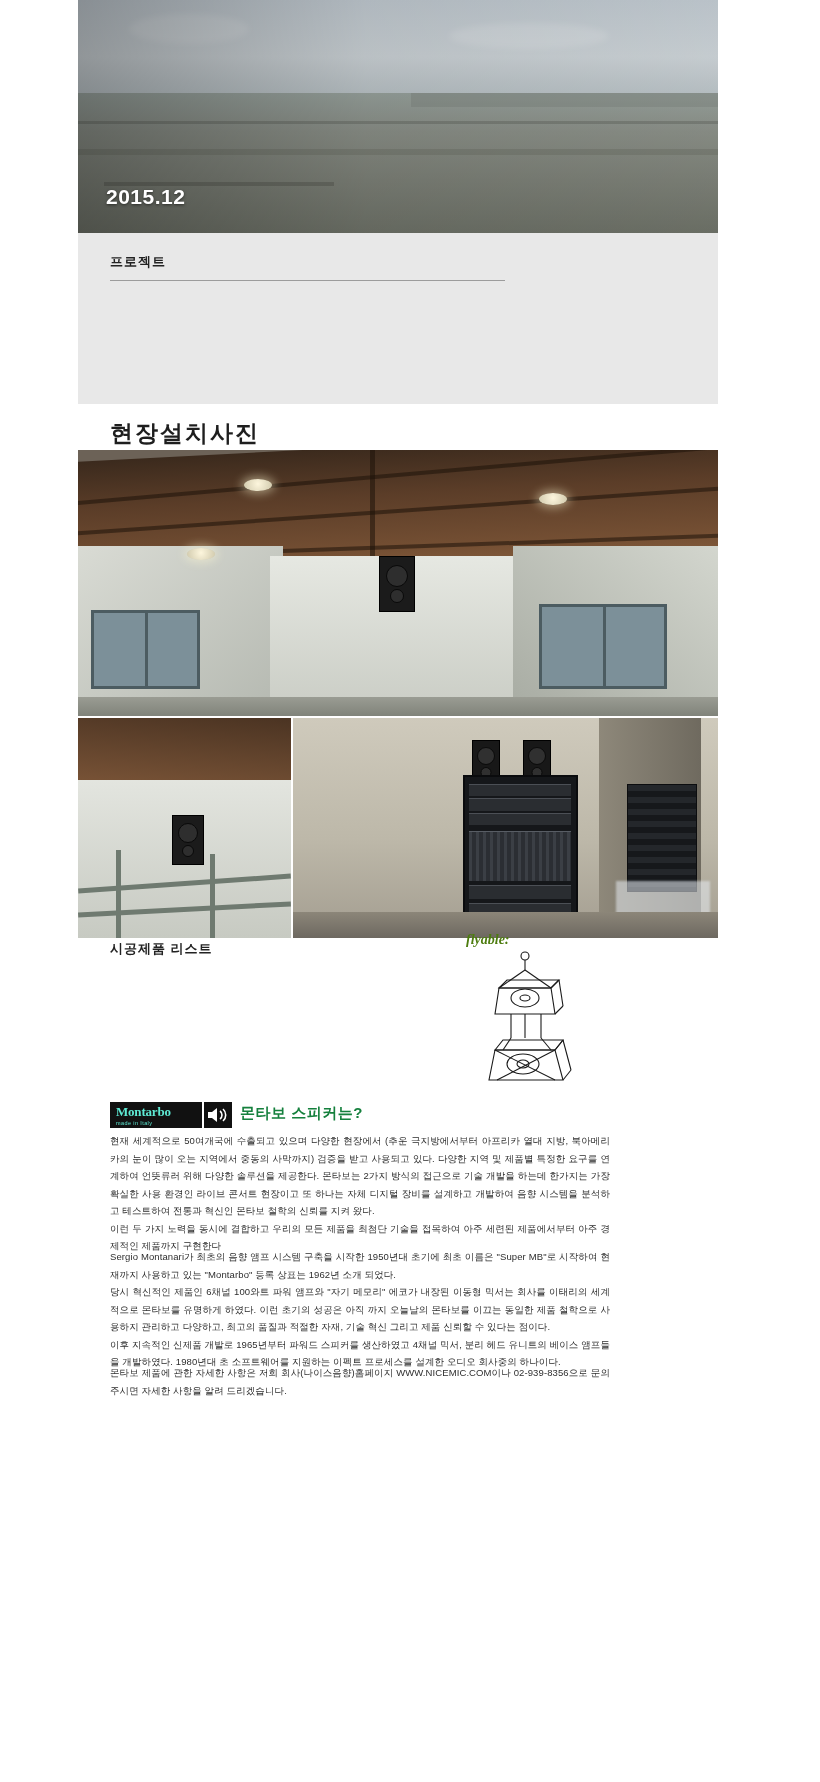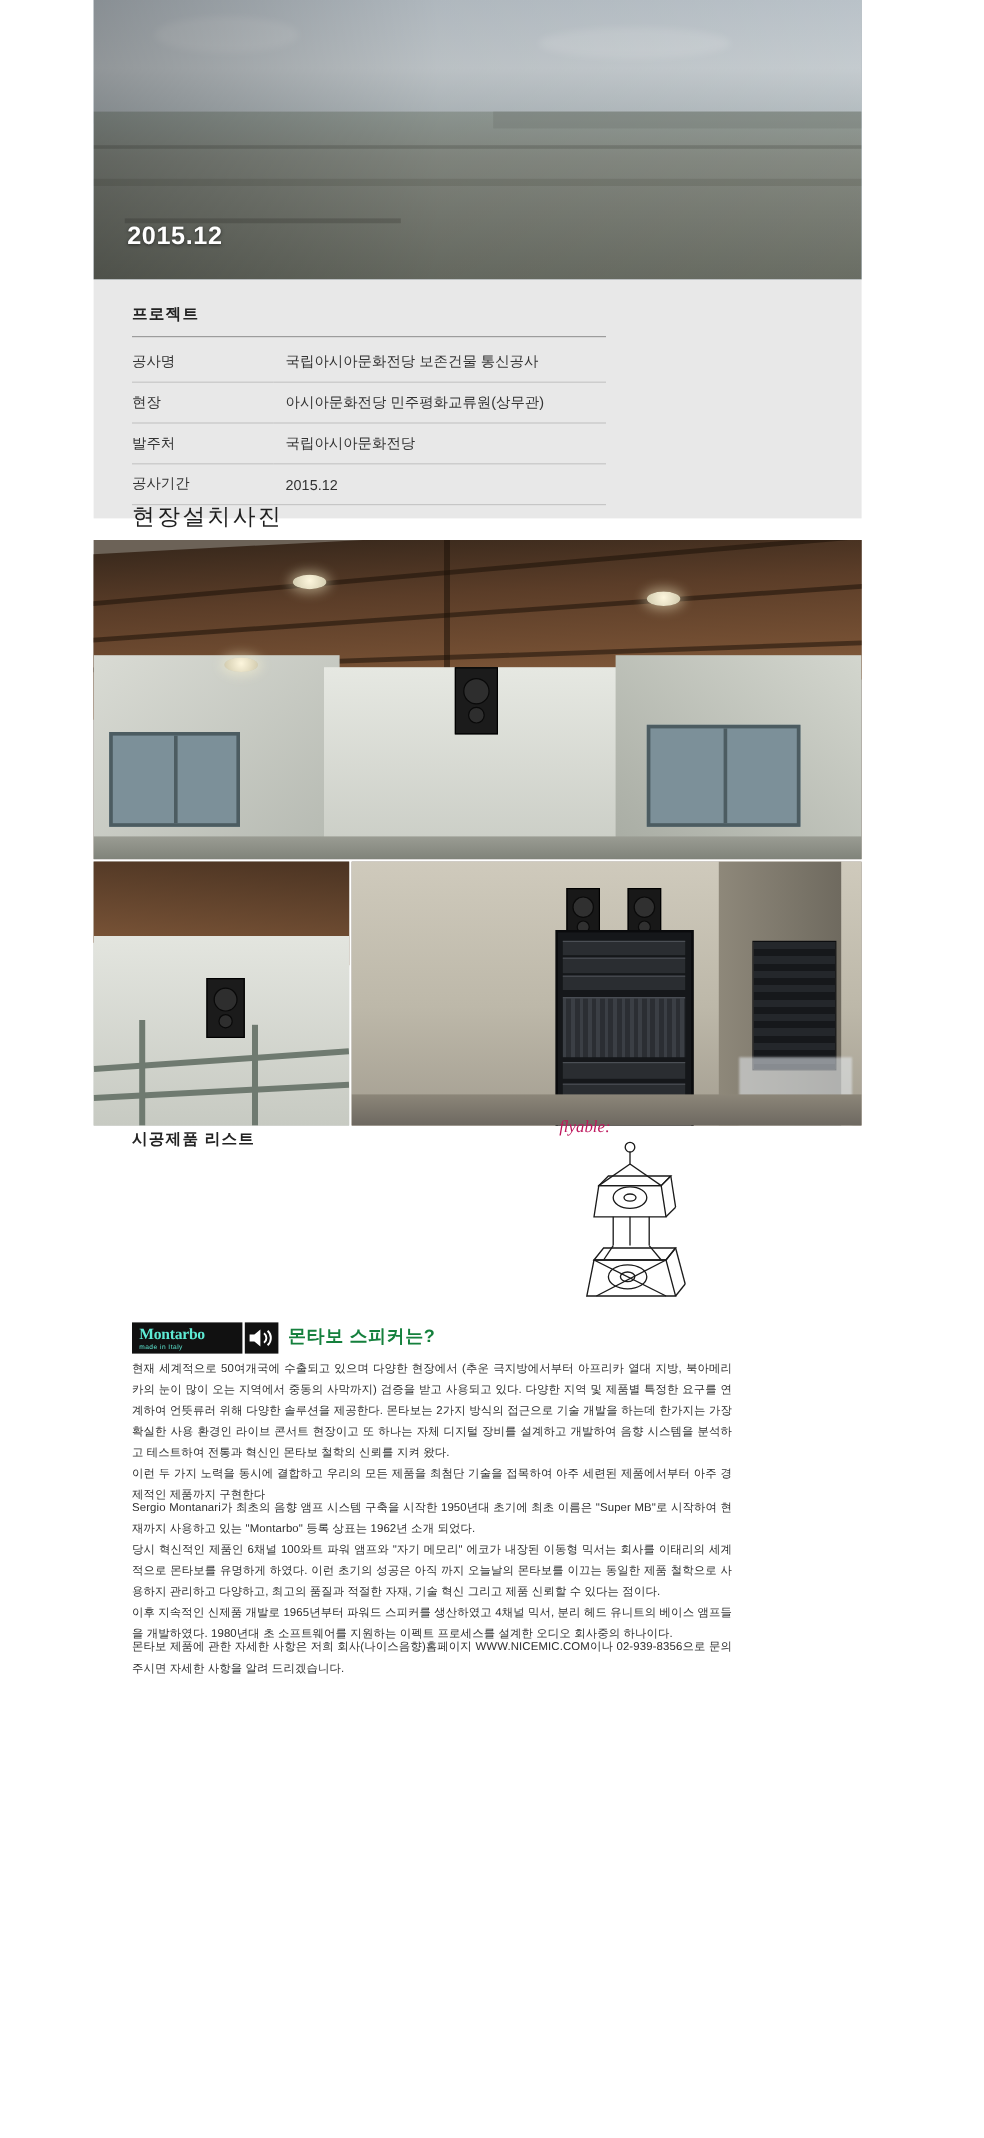--- a/index.html
+++ b/index.html
@@ -82,21 +82,21 @@
     font-weight: bold;
     line-height: 1.35;
   }
 
   
   .project-panel {
     position: absolute;
     left: 78px;
     top: 233px;
     width: 640px;
-    height: 199px;
+    height: 171px;
     background: #e8e8e8;
   }
   .project-heading {
     position: absolute;
     left: 32px;
     top: 20px;
     font-size: 13px;
     font-weight: bold;
     color: #222;
     letter-spacing: 1px;
@@ -125,22 +125,22 @@
   }
   .proj-table tr:last-child td { border-bottom: 1px solid #c6c6c6; }
   .proj-label { width: 118px; color: #222; }
   .proj-value { padding-left: 10px !important; color: #333; }
 
   
   .section-title {
     position: absolute;
     left: 110px;
     top: 418px;
-    font-size: 19px;
-    font-weight: normal;
+    font-size: 23px;
+    font-weight: bold;
     color: #1e1e1e;
     letter-spacing: 2px;
   }
 
   
   .photo-big {
     position: absolute;
     left: 78px;
     top: 450px;
     width: 640px;
@@ -370,23 +370,23 @@
   .prod-table .col-model { width: 130px; }
   .prod-table .col-qty   { width: 90px; }
 
   
   .flyable-label {
     position: absolute;
     left: 466px;
     top: 932px;
     font-family: "Liberation Serif", serif;
     font-style: italic;
-    font-weight: normal;
+    font-weight: bold;
     font-size: 14px;
-    color: #be185d;
+    color: #4d7c0f;
   }
   .flyable-art {
     position: absolute;
     left: 455px;
     top: 950px;
     width: 140px;
     height: 160px;
   }
 
   
@@ -467,40 +467,20 @@
     <div class="hero-band" style="left:4%; top:78%; width:36%; height:4px; background:rgba(50,52,45,0.25);"></div>
     <div class="hero-dark"></div>
     <div class="hero-text">
       <div class="hero-date">2015.12</div>
     </div>
   </div>
 
   <div class="project-panel">
     <div class="project-heading">프로젝트</div>
     <div class="project-hr"></div>
-    <table class="proj-table">
-      <tbody>
-        <tr>
-          <td class="proj-label">공사명</td>
-          <td class="proj-value">국립아시아문화전당 보존건물 통신공사</td>
-        </tr>
-        <tr>
-          <td class="proj-label">현장</td>
-          <td class="proj-value">아시아문화전당 민주평화교류원(상무관)</td>
-        </tr>
-        <tr>
-          <td class="proj-label">발주처</td>
-          <td class="proj-value">국립아시아문화전당</td>
-        </tr>
-        <tr>
-          <td class="proj-label">공사기간</td>
-          <td class="proj-value">2015.12</td>
-        </tr>
-      </tbody>
-    </table>
   </div>
 
   <div class="section-title">현장설치사진</div>
 
   <div class="photo-big">
     <div class="ceiling">
       <div class="ceiling-beam" style="left:0; top:20%; width:100%; transform:rotate(-2deg);"></div>
       <div class="ceiling-beam" style="left:0; top:46%; width:100%; transform:rotate(-1deg);"></div>
       <div class="ceiling-beam" style="left:0; top:72%; width:100%; transform:rotate(1deg);"></div>
       <div class="ceiling-beam" style="left:46%; top:0; width:5px; height:100%;"></div>

